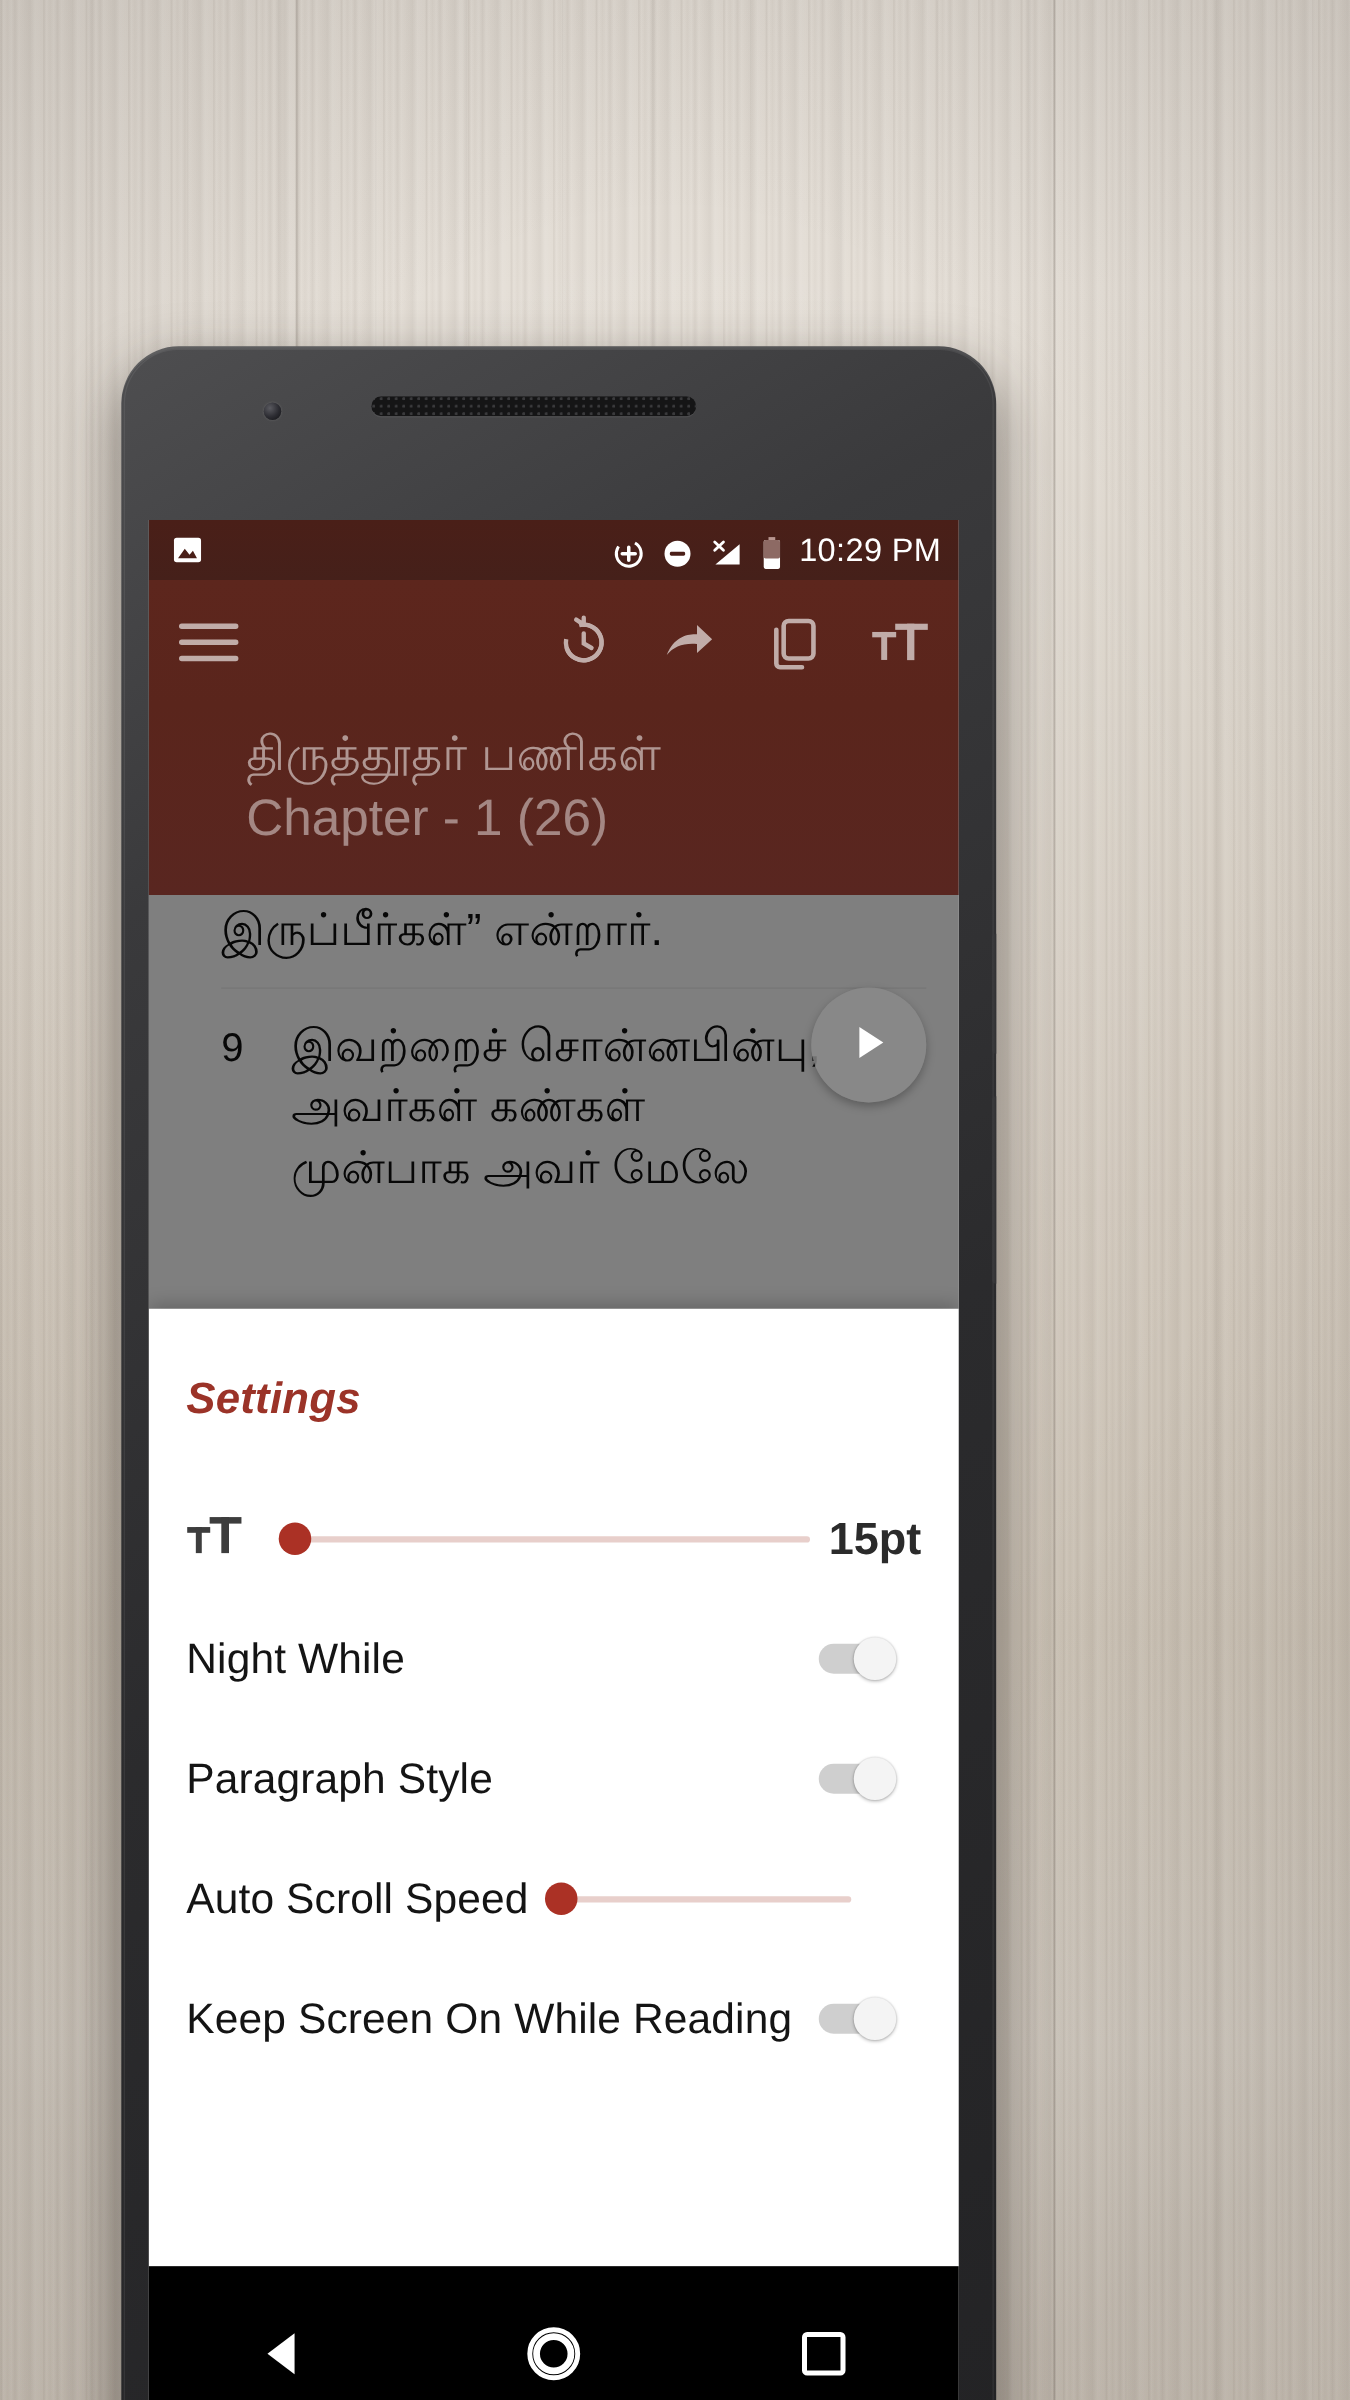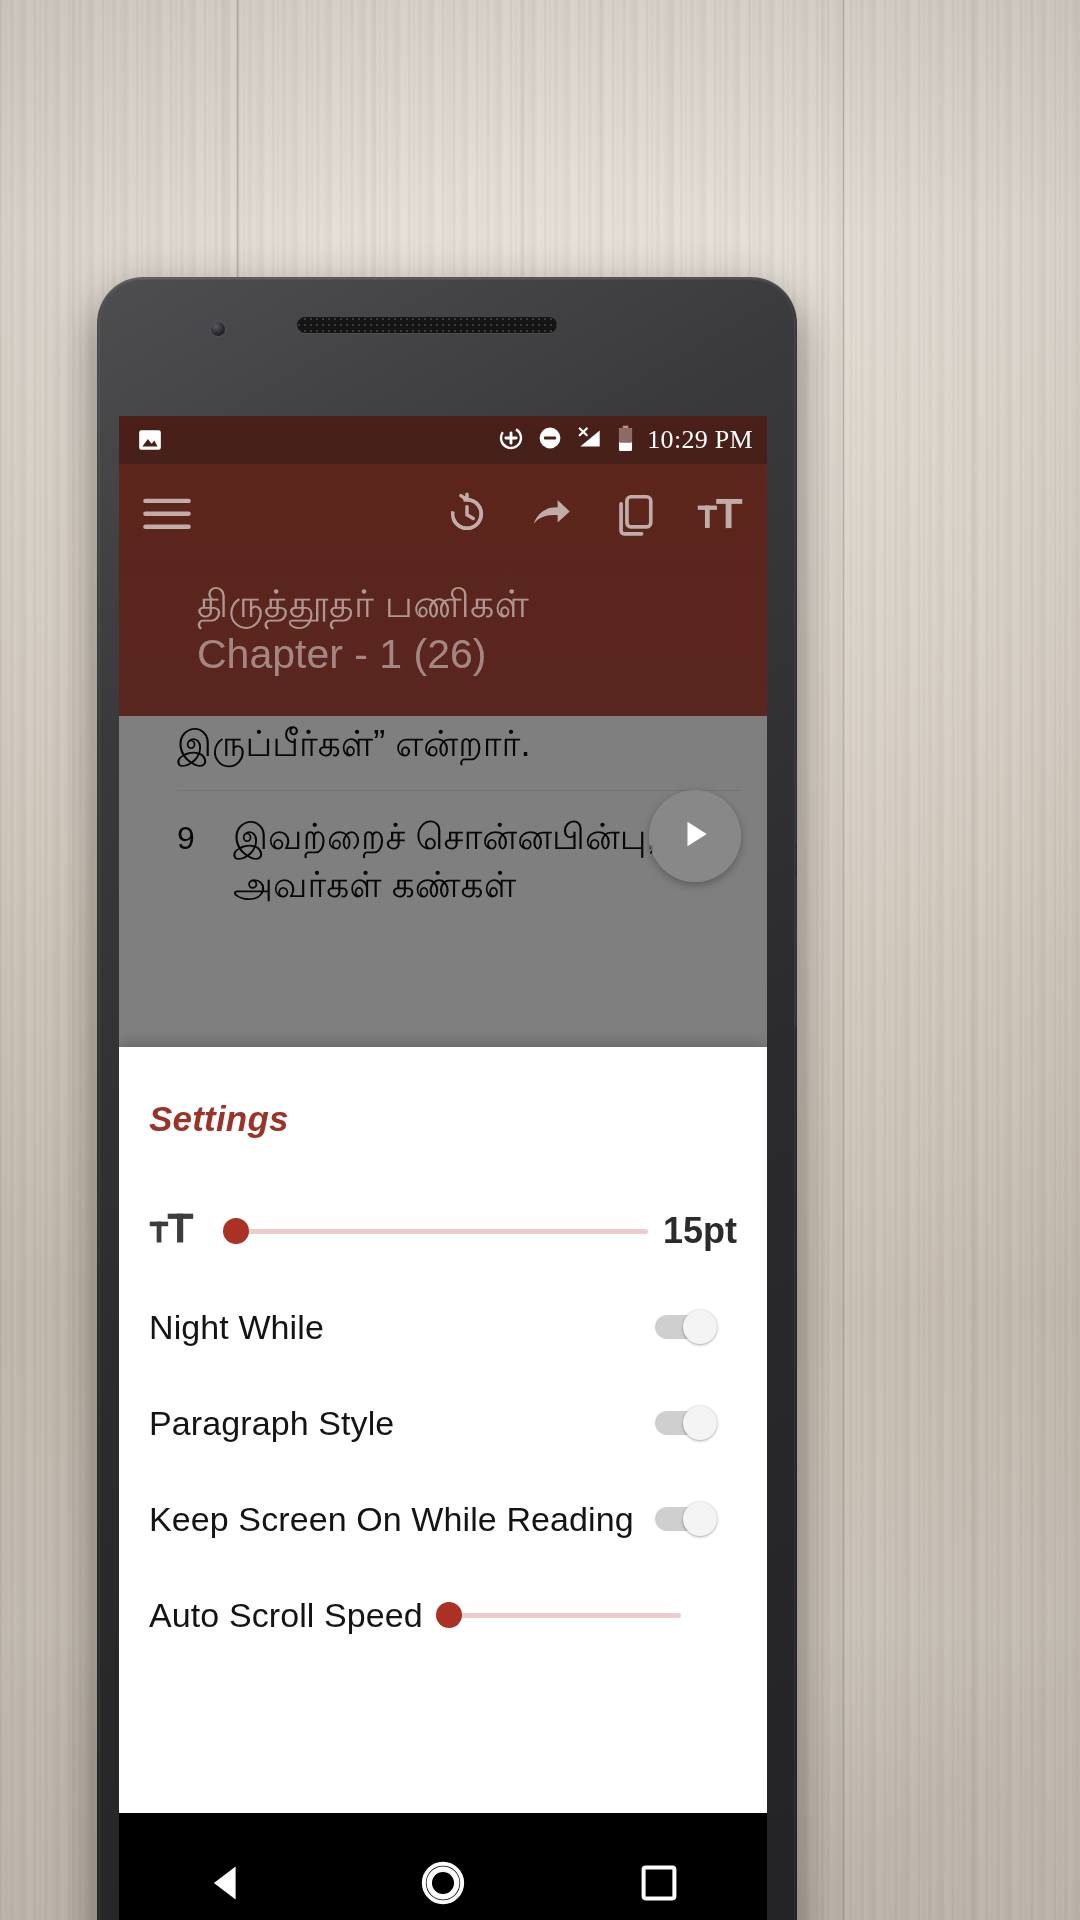--- a/index.html
+++ b/index.html
@@ -128,21 +128,21 @@
   
   #statusbar {
     position: relative;
     height: 48px;
     background: linear-gradient(180deg,#4a1f18 0%, #45201a 100%);
     display: flex; align-items: center;
     padding: 0 14px 0 18px;
     color: #fff;
   }
   #statusbar .left { display: flex; align-items: center; gap: 10px; }
-  #statusbar .right { margin-left: auto; display: flex; align-items: flex-start; gap: 13px; font-family: Liberation Serif, serif; }
+  #statusbar .right { margin-left: auto; display: flex; align-items: flex-end; gap: 13px; }
   .sb-time { font-size: 26px; font-weight: 400; letter-spacing: 0.3px; color:#ffffff; }
 
   .ic-image { width: 26px; height: 26px; }
   .ic-sync  { width: 26px; height: 26px; }
   .ic-dnd   { width: 26px; height: 26px; }
   .ic-sig   { width: 28px; height: 26px; }
   .ic-batt  { width: 17px; height: 27px; }
 
   
   #appbar {
@@ -402,20 +402,21 @@
       </div>
 
       <div id="reader">
         <div style="font-size:36px;line-height:1.34;padding-top:4px;">இருப்பீர்கள்” என்றார்.</div>
         <div class="reader-divider"></div>
         <div class="verse">
           <div class="vnum">9</div>
           <div class="vtext">
             <div>இவற்றைச் சொன்னபின்பு,</div>
             <div>அவர்கள் கண்கள்</div>
+            <div>முன்பாக அவர் மேலே</div>
           </div>
         </div>
         <div id="reader-scrim"></div>
       </div>
 
       <div id="fab-play">
         <span>
           <svg viewBox="0 0 24 24" width="40" height="40">
             <path d="M7.5 4.6 L19 12 L7.5 19.4 Z" fill="#ffffff"></path>
           </svg>
@@ -451,34 +452,34 @@
 
         <div class="row">
           <span class="row-label">Paragraph Style</span>
           <div class="switch">
             <div class="track"></div>
             <div class="knob"></div>
           </div>
         </div>
 
         <div class="row">
+          <span class="row-label">Auto Scroll Speed</span>
+          <div class="slider" id="autoscroll-slider">
+            <div class="track"></div>
+            <div class="thumb"></div>
+          </div>
+        </div>
+
+        <div class="row">
           <span class="row-label">Keep Screen On While Reading</span>
           <div class="switch">
             <div class="track"></div>
             <div class="knob"></div>
           </div>
         </div>
-
-        <div class="row">
-          <span class="row-label">Auto Scroll Speed</span>
-          <div class="slider" id="autoscroll-slider">
-            <div class="track"></div>
-            <div class="thumb"></div>
-          </div>
-        </div>
       </div>
 
       <div id="navbar">
         <div class="nav-btn">
           <span>
             <svg viewBox="0 0 24 24" width="46" height="46">
               <path d="M16.5 3.4 L5.2 12 L16.5 20.6 Z" fill="#ffffff"></path>
             </svg>
           </span>
         </div>

